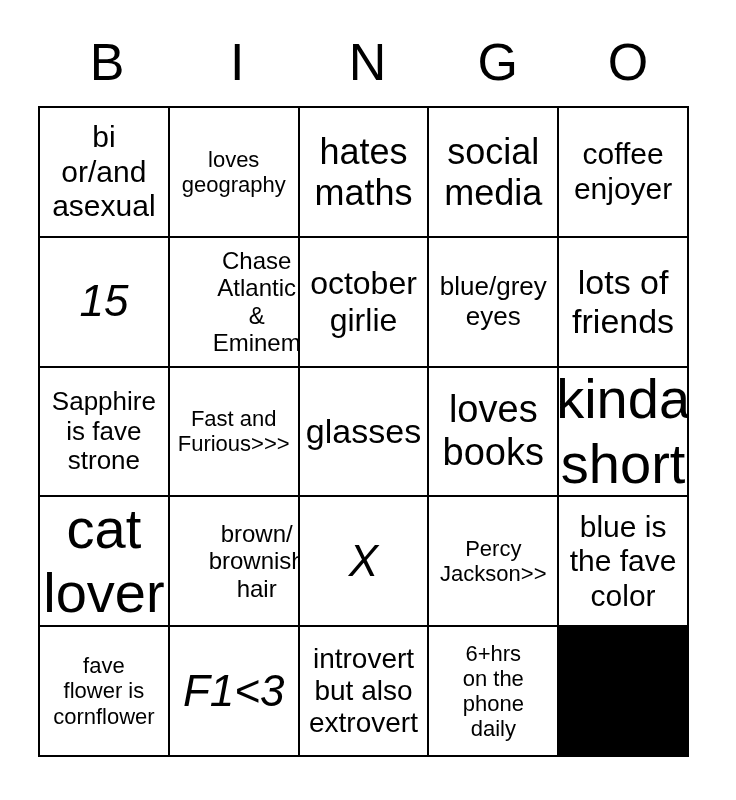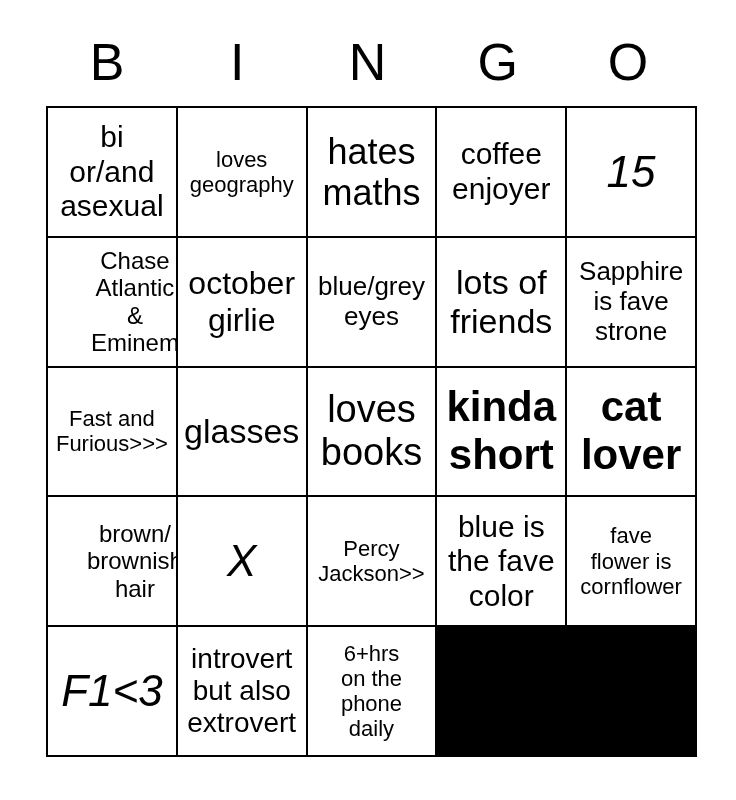--- a/index.html
+++ b/index.html
@@ -26,21 +26,21 @@
   .title-letter {
     flex: 1;
     text-align: center;
     font-size: 52px;
     line-height: 52px;
     font-weight: 500;
     color: #000000;
   }
   .board {
     position: absolute;
-    left: 46px;
+    left: 38px;
     top: 106px;
     width: 651px;
     height: 651px;
     box-sizing: border-box;
     background: #000000;
     display: grid;
     grid-template-columns: repeat(5, 1fr);
     grid-template-rows: repeat(5, 1fr);
     gap: 2px;
     padding: 2px;
@@ -60,21 +60,21 @@
   }
   .fs22 { font-size: 22px; }
   .fs24 { font-size: 24px; padding-left: 48px; }
   .fs26 { font-size: 26px; }
   .fs28 { font-size: 28px; }
   .fs30 { font-size: 30px; }
   .fs32 { font-size: 32px; }
   .fs34 { font-size: 34px; }
   .fs36 { font-size: 36px; }
   .fs38 { font-size: 38px; }
-  .fs42 { font-size: 42px; font-weight: bold; }
+  .fs42 { font-size: 56px; }
   .fs44 { font-size: 44px; font-style: italic; }
 </style>
 </head>
 <body>
 
 <div class="page">
 
   <div class="title-row">
     <div class="title-letter">B</div>
     <div class="title-letter">I</div>
@@ -84,20 +84,22 @@
   </div>
 
   <div class="board">
     <div class="cell fs30">bi
 or/and
 asexual</div>
     <div class="cell fs22">loves
 geography</div>
     <div class="cell fs36">hates
 maths</div>
+    <div class="cell fs36">social
+media</div>
     <div class="cell fs30">coffee
 enjoyer</div>
 
     <div class="cell fs44">15</div>
     <div class="cell fs24">Chase
 Atlantic &amp;
 Eminem</div>
     <div class="cell fs32">october
 girlie</div>
     <div class="cell fs26">blue/grey

